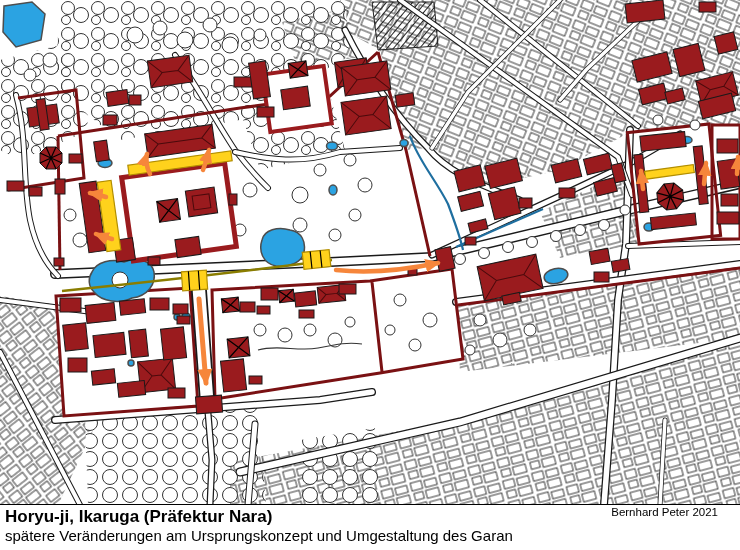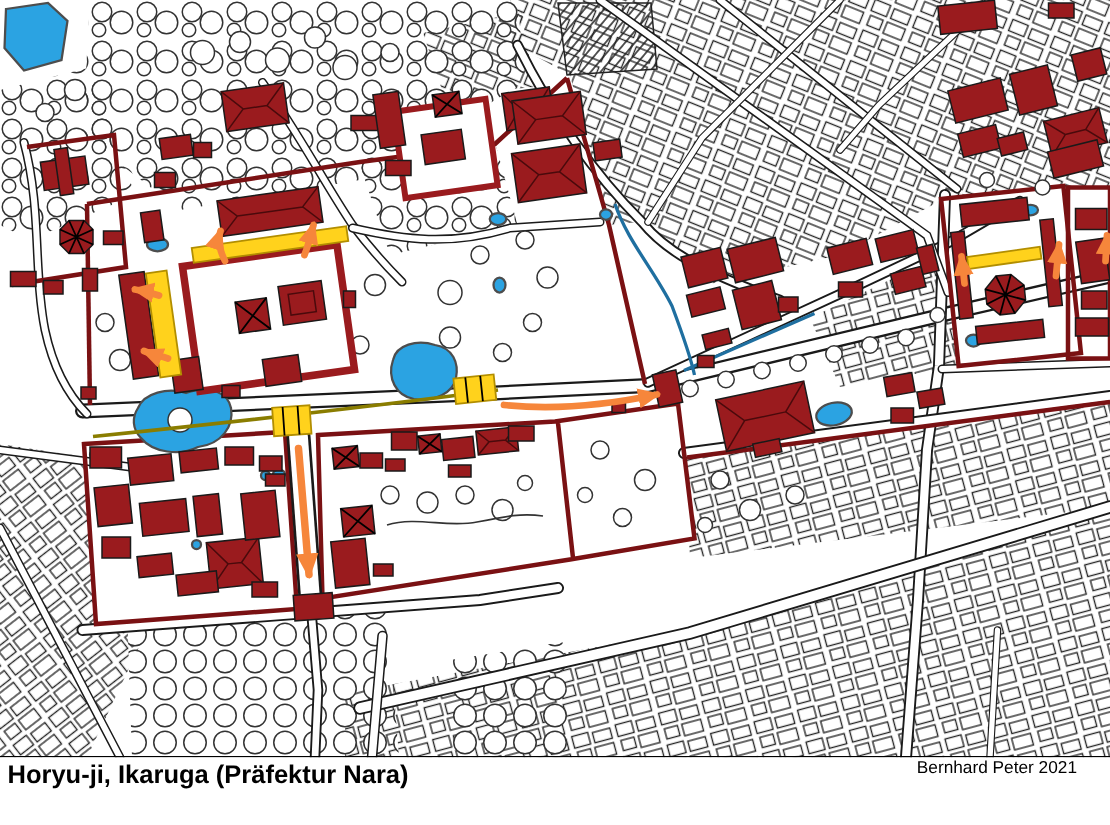--- a/index.html
+++ b/index.html
@@ -434,15 +434,16 @@
     <path class="oarrow" marker-end="url(#ah)" d="M643,189 L641,171"></path>
     <path class="oarrow" marker-end="url(#ah)" d="M704,184 L706,163"></path>
     <path class="oarrow" marker-end="url(#ah)" d="M737,174 L738,157"></path>
   </g>
 
   <line x1="0" y1="504.5" x2="740" y2="504.5" stroke="#000" stroke-width="1"></line>
 </svg>
 
 <div class="caption">
   <div class="map-title">Horyu-ji, Ikaruga (Präfektur Nara)</div>
+  <div class="map-subtitle">spätere Veränderungen am Ursprungskonzept und Umgestaltung des Garan</div>
   <div class="map-attribution">Bernhard Peter 2021</div>
 </div>
 </div>
 
 </body></html>

